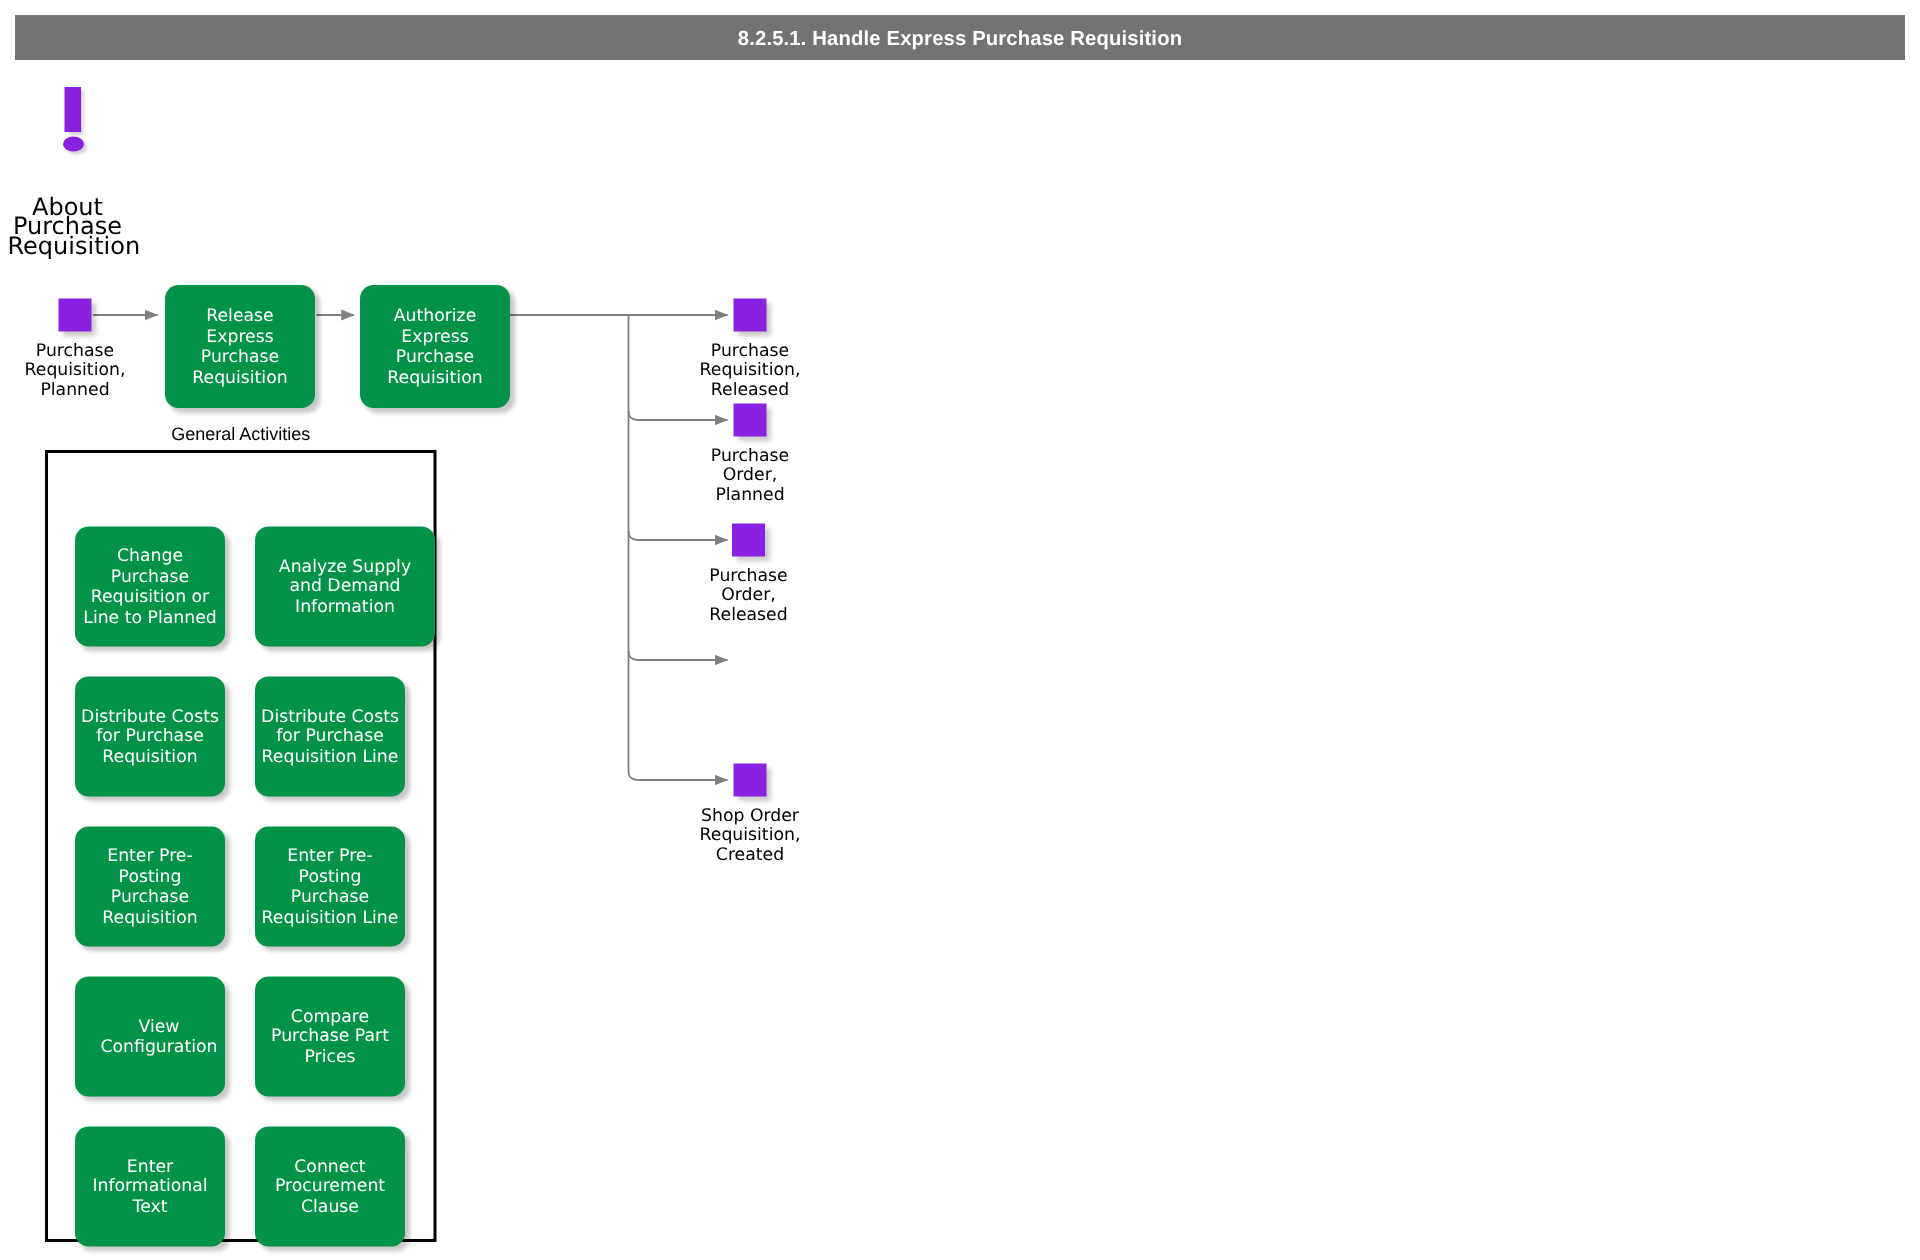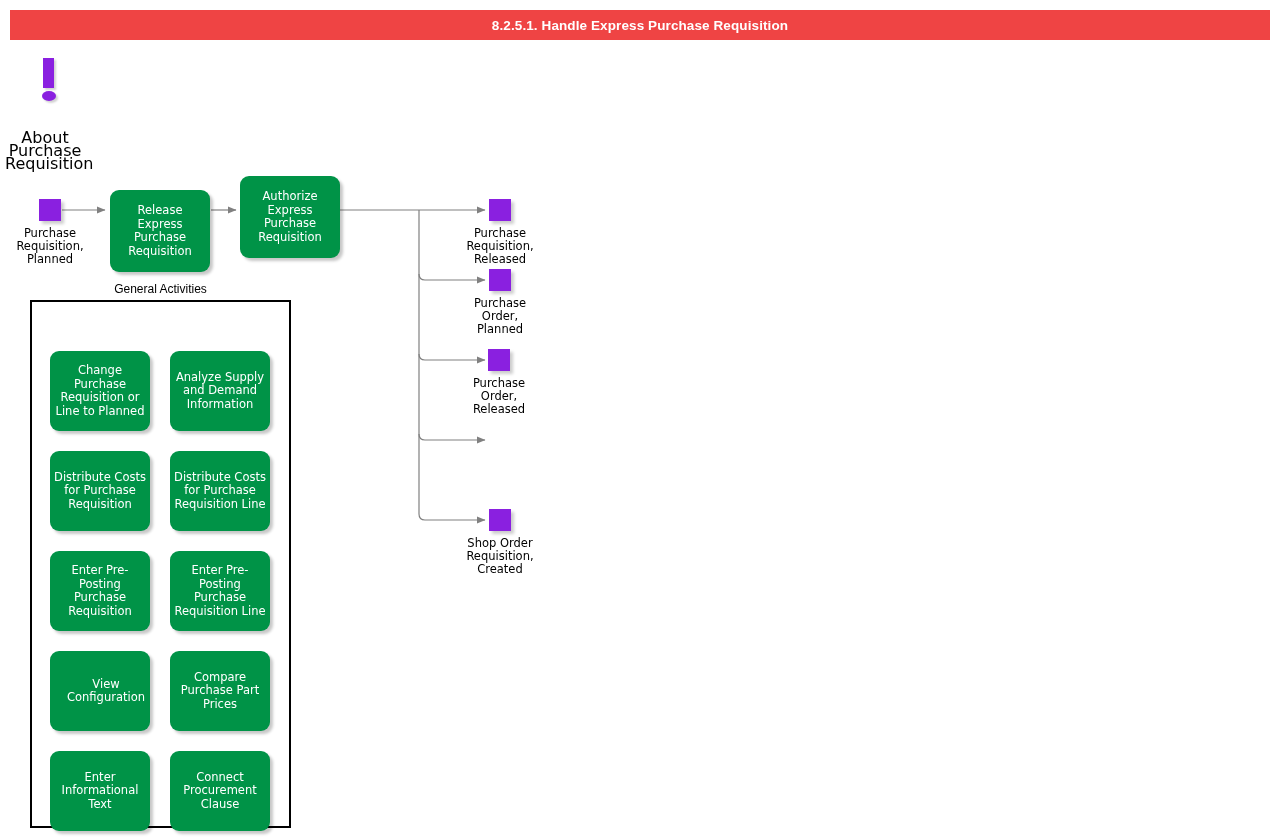--- a/index.html
+++ b/index.html
@@ -15,21 +15,21 @@
     width: 1280px;
     height: 840px;
     background: #ffffff;
   }
 
   
   .title-bar {
     position: absolute;
     left: 10px; top: 10px;
     width: 1260px; height: 30px;
-    background: #ef4444;
+    background: #737373;
     display: flex;
     align-items: center;
     justify-content: center;
   }
   .title-bar .title-text {
     color: #ffffff;
     font-family: "Liberation Sans", sans-serif;
     font-size: 13.5px;
     font-weight: bold;
     letter-spacing: 0.1px;
@@ -182,21 +182,21 @@
 Requisition,
 Planned</div>
   </div>
 
   <div class="activity-box" style="left:110px; top:169px; width:100px; height:82px;">
     <span>Release Express
 Purchase
 Requisition</span>
   </div>
 
-  <div class="activity-box" style="left:240px; top:155px; width:100px; height:82px;">
+  <div class="activity-box" style="left:240px; top:169px; width:100px; height:82px;">
     <span>Authorize
 Express
 Purchase
 Requisition</span>
   </div>
 
   <div class="state-node" style="left:460px; top:199px; width:80px;">
     <div class="state-square"></div>
     <div class="state-label">Purchase
 Requisition,
@@ -227,21 +227,21 @@
 
   <div class="panel-title">General Activities</div>
   <div class="panel"></div>
 
   <div class="activity-box" style="left:50px; top:330px; width:100px; height:80px;">
     <span>Change
 Purchase
 Requisition or
 Line to Planned</span>
   </div>
-  <div class="activity-box" style="left:170px; top:330px; width:100px; height:80px;">
+  <div class="activity-box" style="left:170px; top:330px; width:120px; height:80px;">
     <span>Analyze Supply
 and Demand
 Information</span>
   </div>
 
   <div class="activity-box" style="left:50px; top:430px; width:100px; height:80px;">
     <span>Distribute Costs
 for Purchase
 Requisition</span>
   </div>

